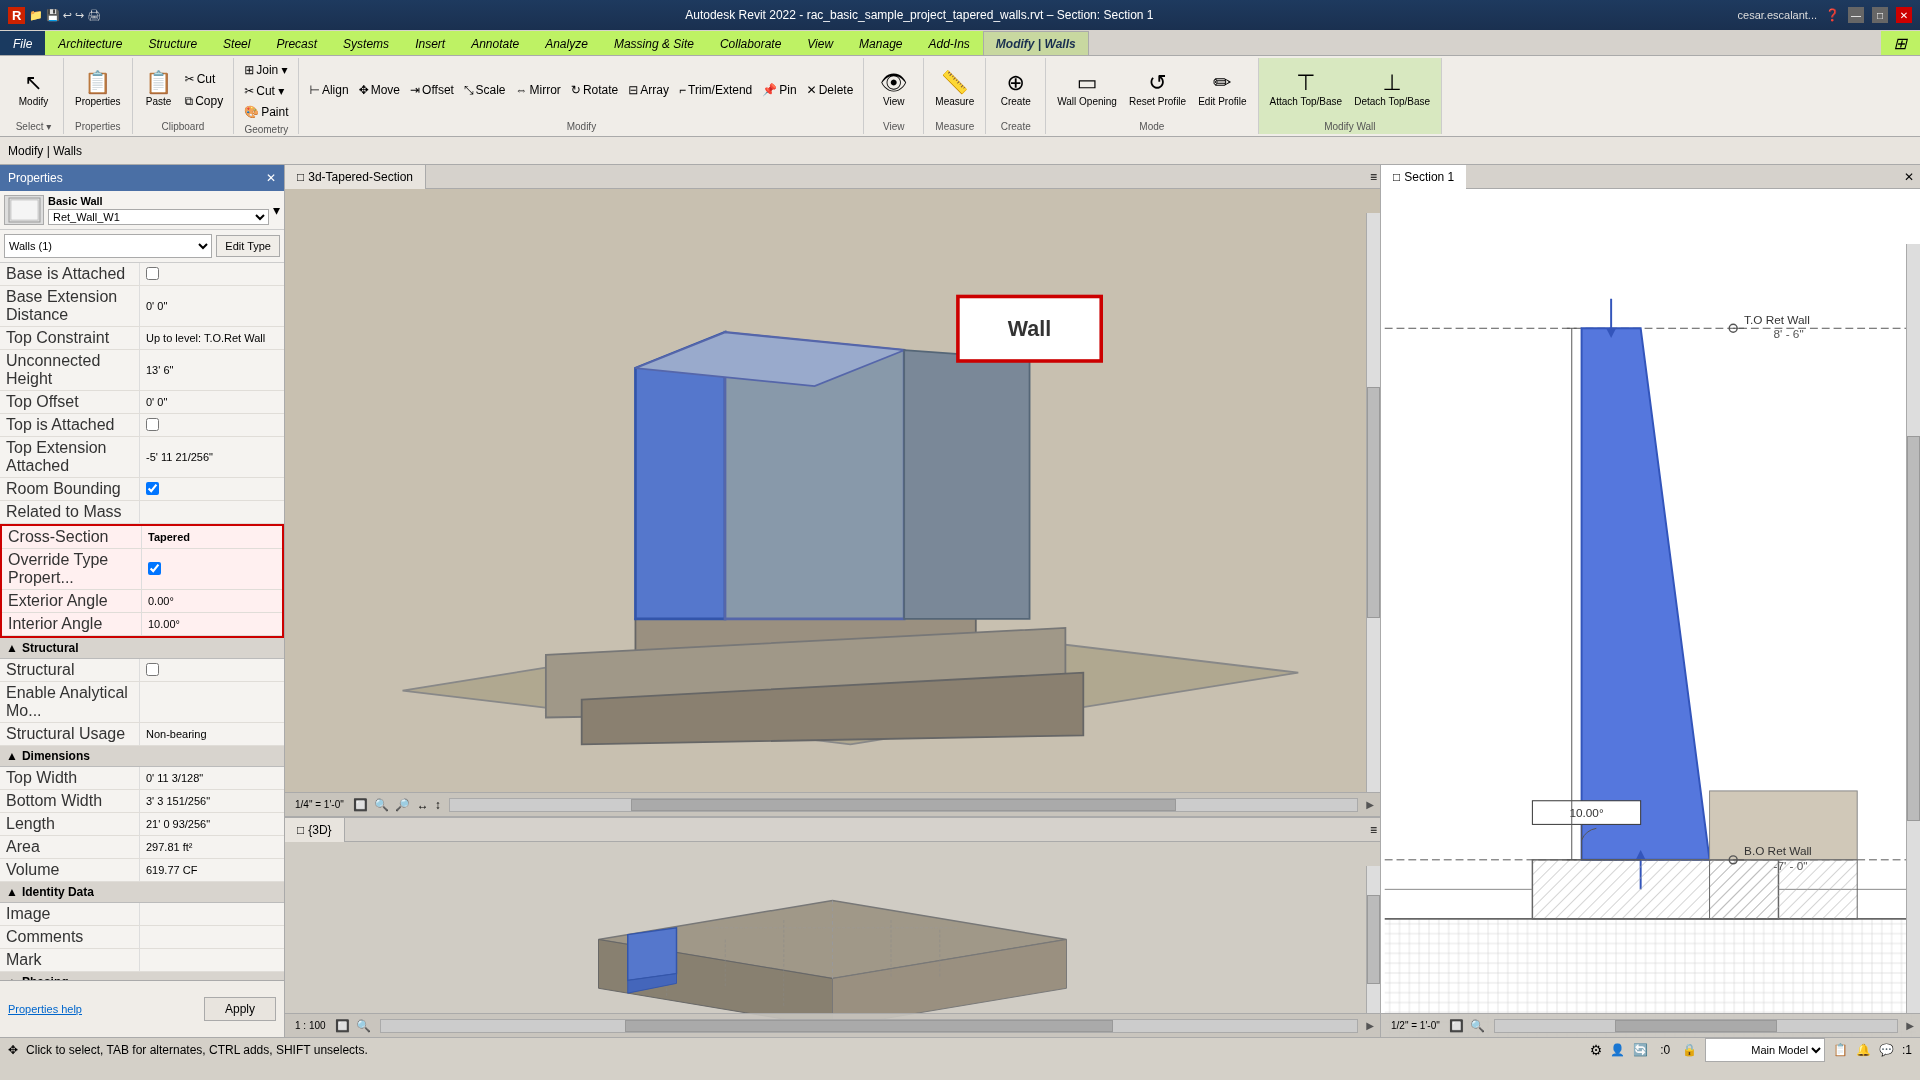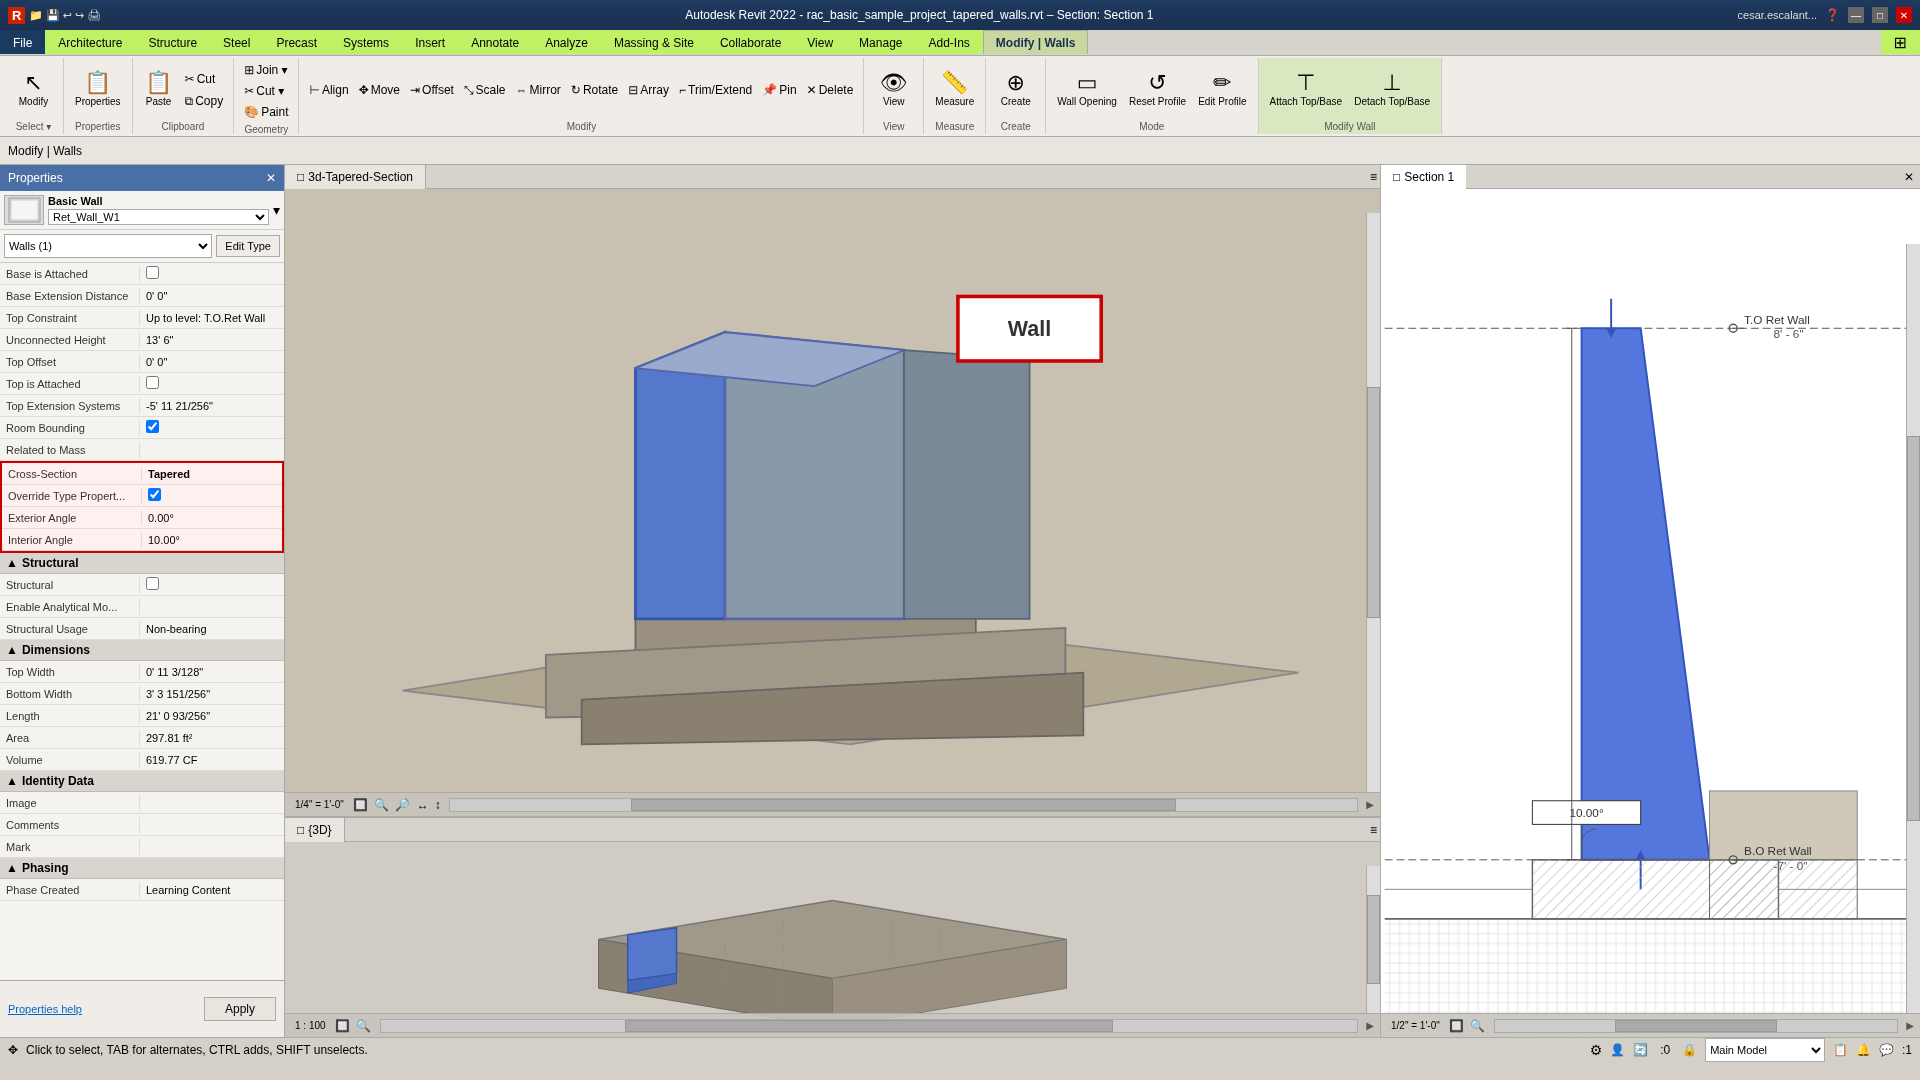--- a/index.html
+++ b/index.html
@@ -23,20 +23,22 @@
     
     #ribbon {
       background: #f0ede8;
       border-bottom: 1px solid #aaa;
     }
     #ribbon-tabs {
       display: flex;
       background: #d6d2cc;
       border-bottom: 1px solid #aaa;
       height: 26px;
+      align-items: flex-end;
+      font-style: italic;
     }
     .ribbon-tab {
       padding: 4px 12px;
       font-size: 12px;
       cursor: pointer;
       border: 1px solid transparent;
       border-bottom: none;
       background: #bef264;
       height: 24px;
       display: flex;
@@ -205,21 +207,21 @@
     .prop-row {
       display: flex;
       align-items: center;
       border-bottom: 1px solid #e0ddd8;
       min-height: 22px;
     }
     .prop-label {
       width: 140px;
       padding: 2px 6px;
       color: #333;
-      font-size: 11px;
+      font-size: 16px;
       border-right: 1px solid #ddd;
       flex-shrink: 0;
     }
     .prop-value {
       flex: 1;
       padding: 2px 6px;
       font-size: 11px;
       color: #000;
     }
     .prop-value input[type="checkbox"] { margin: 0; }
@@ -644,21 +646,21 @@
       </div>
       <div class="prop-row">
         <span class="prop-label">Top Offset</span>
         <span class="prop-value">0' 0"</span>
       </div>
       <div class="prop-row">
         <span class="prop-label">Top is Attached</span>
         <span class="prop-value"><input type="checkbox" style=""></span>
       </div>
       <div class="prop-row">
-        <span class="prop-label">Top Extension Systems</span>
+        <span class="prop-label">Top Extension Attached</span>
         <span class="prop-value">-5' 11 21/256"</span>
       </div>
       <div class="prop-row">
         <span class="prop-label">Room Bounding</span>
         <span class="prop-value"><input type="checkbox" checked="" style=""></span>
       </div>
       <div class="prop-row">
         <span class="prop-label">Related to Mass</span>
         <span class="prop-value"></span>
       </div>
@@ -956,20 +958,20 @@
 
 <div id="statusbar">
   <span>✥</span>
   <span>Click to select, TAB for alternates, CTRL adds, SHIFT unselects.</span>
   <div style="flex:1;"></div>
   <span style="cursor:pointer;font-size:14px;">⚙</span>
   <span>👤</span>
   <span style="cursor:pointer;">🔄</span>
   <span style="padding:0 4px;">:0</span>
   <span>🔒</span>
-  <select style="font-size:11px;height:24px;border:1px solid #aaa;background:white;width:120px;">
+  <select style="font-size:11px;height:24px;border:1px solid #aaa;background:white;width:120px;text-align:right;">
     <option>Main Model</option>
   </select>
   <span style="cursor:pointer;font-size:12px;">📋</span>
   <span style="cursor:pointer;font-size:12px;">🔔</span>
   <span style="cursor:pointer;font-size:12px;">💬</span>
   <span style="cursor:pointer;font-size:12px;">:1</span>
 </div>
 
 </body></html>

